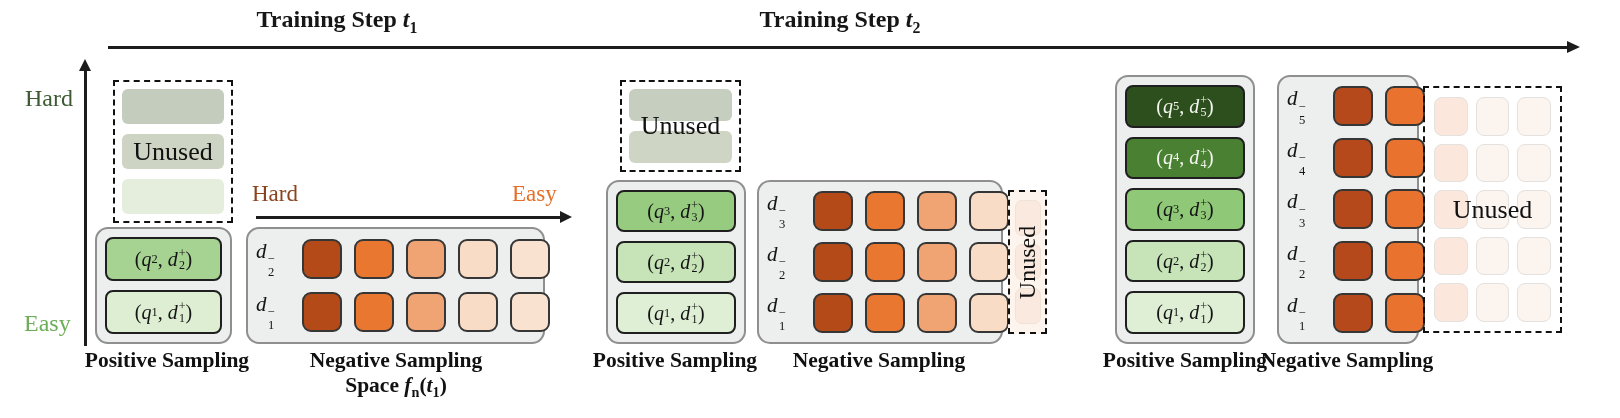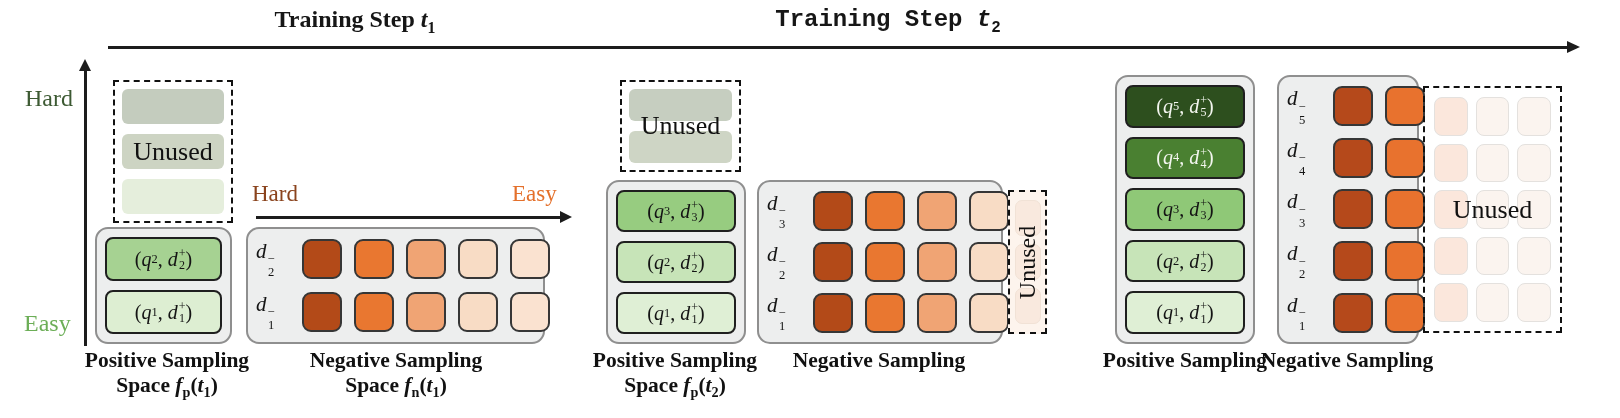--- a/index.html
+++ b/index.html
@@ -70,22 +70,22 @@
   .caption{
     position:absolute; transform:translateX(-50%); text-align:center;
     font-size:21.5px; line-height:25px; font-weight:600; color:#111111; white-space:nowrap;
   }
 </style>
 </head>
 <body>
 
 <div class="canvas">
 
-  <div class="title" style="left:355px; top:6px;">Training Step <i class="mv">t</i><sub>1</sub></div>
-  <div class="title" style="left:888px; top:6px;font-family:Liberation Mono, monospace;">Training Step <i class="mv">t</i><sub>2</sub></div>
+  <div class="title" style="left:337px; top:6px;">Training Step <i class="mv">t</i><sub>1</sub></div>
+  <div class="title" style="left:840px; top:6px;">Training Step <i class="mv">t</i><sub>2</sub></div>
   <div class="haxis"></div>
 
   <div class="vaxis"></div>
   <div class="axis-label" style="left: 25px; top: 85px; color: rgb(61, 90, 51);">Hard</div>
   <div class="axis-label" style="left: 24px; top: 310px; color: rgb(108, 174, 87);">Easy</div>
 
   <div class="dashed-box" style="left:113px; top:80px; width:120px; height:143px;">
     <div class="unused-rows">
         <div class="unused-row" style="background:#c4ccbe"></div>
         <div class="unused-row" style="background:#cdd4c3"></div>
@@ -128,21 +128,20 @@
         <span class="cell" style="background:#fae2d0"></span>
       </div>
     </div>
 
   <div class="hardness-label" style="left: 252px; top: 181px; color: rgb(138, 67, 29);">Hard</div>
   <div class="hardness-label" style="left: 512px; top: 181px; color: rgb(228, 112, 43);">Easy</div>
   <div class="diff-arrow" style="left:256px; top:216px; width:305px;"></div>
 
   <div class="caption" style="left:167px; top:348px;">
     <div>Positive Sampling</div>
-    <div>Space <i class="mv">f</i><sub>p</sub>(<i class="mv">t</i><sub>1</sub>)</div>
   </div>
   <div class="caption" style="left:396px; top:348px;">
     <div>Negative Sampling</div>
     <div>Space <i class="mv">f</i><sub>n</sub>(<i class="mv">t</i><sub>1</sub>)</div>
   </div>
 
   <div class="dashed-box" style="left:620px; top:80px; width:121px; height:92px;">
     <div class="unused-rows">
         <div class="unused-row" style="background:#c6cec0"></div>
         <div class="unused-row" style="background:#ced5c5"></div>
@@ -203,21 +202,20 @@
         <span class="side-ghost" style="background:#f9e9de"></span>
         <span class="side-ghost" style="background:#f9e9de"></span>
       </div>
     <div class="unused-label">
         <span class="rot-inner">Unused</span>
       </div>
   </div>
 
   <div class="caption" style="left:675px; top:348px;">
     <div>Positive Sampling</div>
-    <div>Space <i class="mv">f</i><sub>p</sub>(<i class="mv">t</i><sub>2</sub>)</div>
   </div>
   <div class="caption" style="left:879px; top:348px;">
     <div>Negative Sampling</div>
   </div>
 
   <div class="space-box" style="left:1115px; top:75px; width:140px; height:269px;">
       <div class="pair" style="background:#2d4f1e;color:#f3f6ef">(<i class="mv">q</i><sub>5</sub>,&nbsp;<i class="mv">d</i><span class="mstack">
           <span>+</span>
           <span>5</span>
         </span>)</div>

